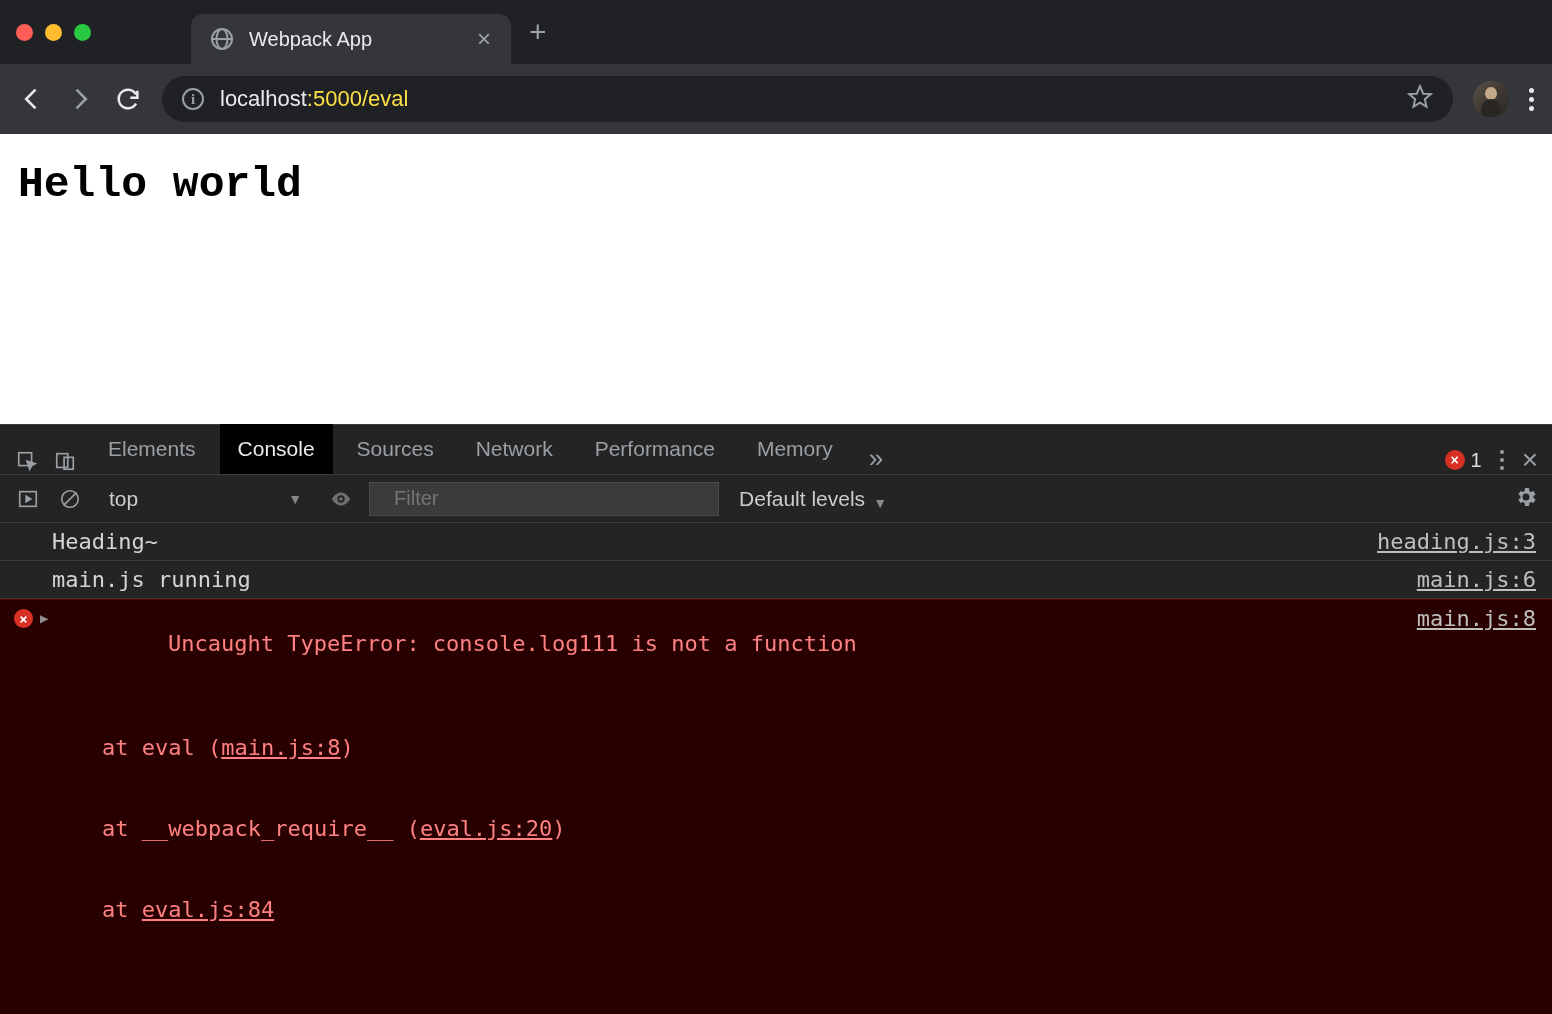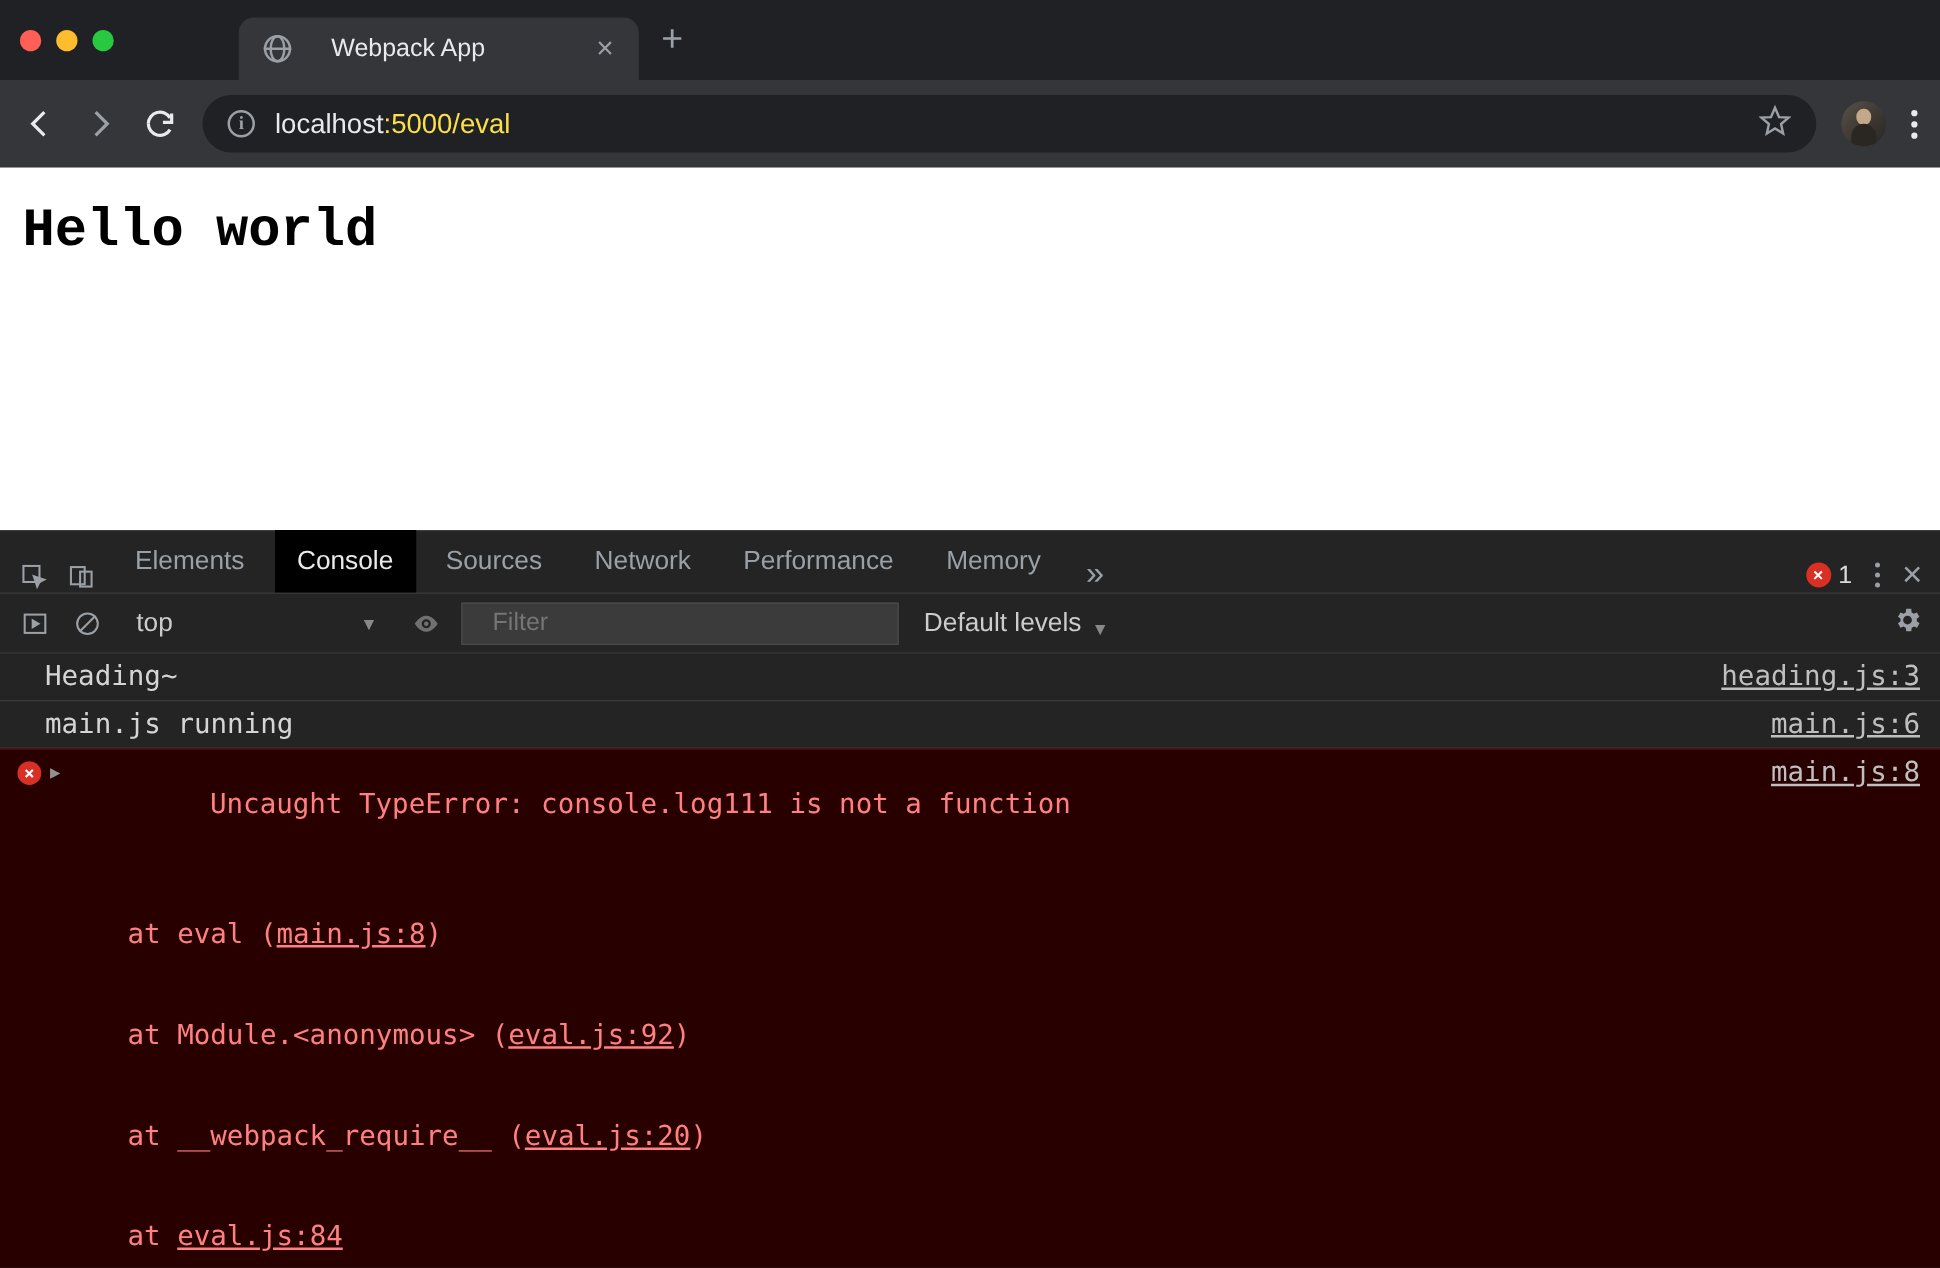--- a/index.html
+++ b/index.html
@@ -30,21 +30,21 @@
   position:relative; flex-shrink:0;
 }
 .tab .globe::before {
   content:""; position:absolute; left:50%; top:-2px; bottom:-2px; width:9px;
   border:2px solid #9aa0a6; border-radius:50%; transform:translateX(-50%);
 }
 .tab .globe::after {
   content:""; position:absolute; top:50%; left:-2px; right:-2px; height:2px;
   background:#9aa0a6; transform:translateY(-50%);
 }
-.tab-title { color:#e8eaed; font-size:20px; flex:1;margin-left:16px; }
+.tab-title { color:#e8eaed; font-size:20px; flex:1; }
 .tab-close { color:#9aa0a6; font-size:24px; cursor:pointer; line-height:1; }
 .new-tab { color:#9aa0a6; font-size:30px; margin-left:18px; cursor:pointer; line-height:1; }
 
 .toolbar {
   height:70px; background:#35363a; display:flex; align-items:center;
   padding:0 18px; gap:20px;
 }
 .nav-btn { width:28px; height:28px; display:flex; align-items:center; justify-content:center; color:#9aa0a6; cursor:pointer; }
 .nav-btn.active { color:#e8eaed; }
 .nav-btn svg { width:28px; height:28px; }
@@ -99,21 +99,21 @@
 .eye { color:#707070; }
 .filter-box { background:#3b3b3b; border:1px solid #4a4a4a; height:34px; width:350px; padding:0 24px; display:flex; align-items:center; }
 .filter-box input { background:transparent; border:none; outline:none; color:#ccc; font-size:20px; width:100%; }
 .levels { color:#ccc; font-size:21px; display:flex; align-items:flex-end; gap:8px; cursor:pointer; margin-left:6px;}
 .levels .arrow { color:#888; font-size:14px; }
 .gear { margin-left:auto; color:#9aa0a6; cursor:pointer; }
 .gear svg { width:24px; height:24px; }
 
 
 .console-body { flex:1; background:#242424; font-family:Menlo,Consolas,monospace; font-size:22px; overflow:auto; }
-.msg { display:flex; padding:6px 16px 6px 36px; color:#d5d5d5; border-bottom:1px solid #3a3a3a; align-items:flex-start; }
+.msg { display:flex; padding:6px 16px 6px 52px; color:#d5d5d5; border-bottom:1px solid #3a3a3a; align-items:flex-start; }
 .msg .text { flex:1; white-space:pre; }
 .msg .src { color:#bfbfbf; text-decoration:underline; cursor:pointer; white-space:nowrap; }
 .msg.error { background:#290000; color:#ff8080; border-top:1px solid #5c0000; border-bottom:1px solid #5c0000; position:relative; }
 .msg.error .text { color:#ff8080; }
 .msg.error .src { color:#bfbfbf; }
 .err-icon { position:absolute; left:14px; top:9px; width:19px; height:19px; border-radius:50%; background:#d93025; color:#fff; font-size:14px; display:flex; align-items:center; justify-content:center; font-weight:bold; }
 .expand { position:absolute; left:40px; top:10px; color:#919191; font-size:14px;}
 .msg.error .stack { display:block; margin-top:2px; }
 .msg.error .stack-line { padding-left:40px; line-height:1.4; }
 .msg.error .stack-line .ul { text-decoration:underline; cursor:pointer; }
@@ -262,21 +262,20 @@
       <span class="src">main.js:6</span>
     </div>
 
     <div class="msg error" style="padding-left:62px;">
       <span class="err-icon">×</span>
       <span class="expand">▶</span>
       <div class="text">
         <span>Uncaught TypeError: console.log111 is not a function</span>
         <div class="stack">
           <div class="stack-line"><span>at eval (</span><span class="ul">main.js:8</span><span>)</span></div>
-          <div class="stack-line"><span>at Module.&lt;anonymous&gt; (</span><span class="ul">eval.js:92</span><span>)</span></div>
           <div class="stack-line"><span>at __webpack_require__ (</span><span class="ul">eval.js:20</span><span>)</span></div>
           <div class="stack-line"><span>at </span><span class="ul">eval.js:84</span><span></span></div>
           
         </div>
       </div>
       <span class="src">main.js:8</span>
     </div>
 
   </div>
 </div>

